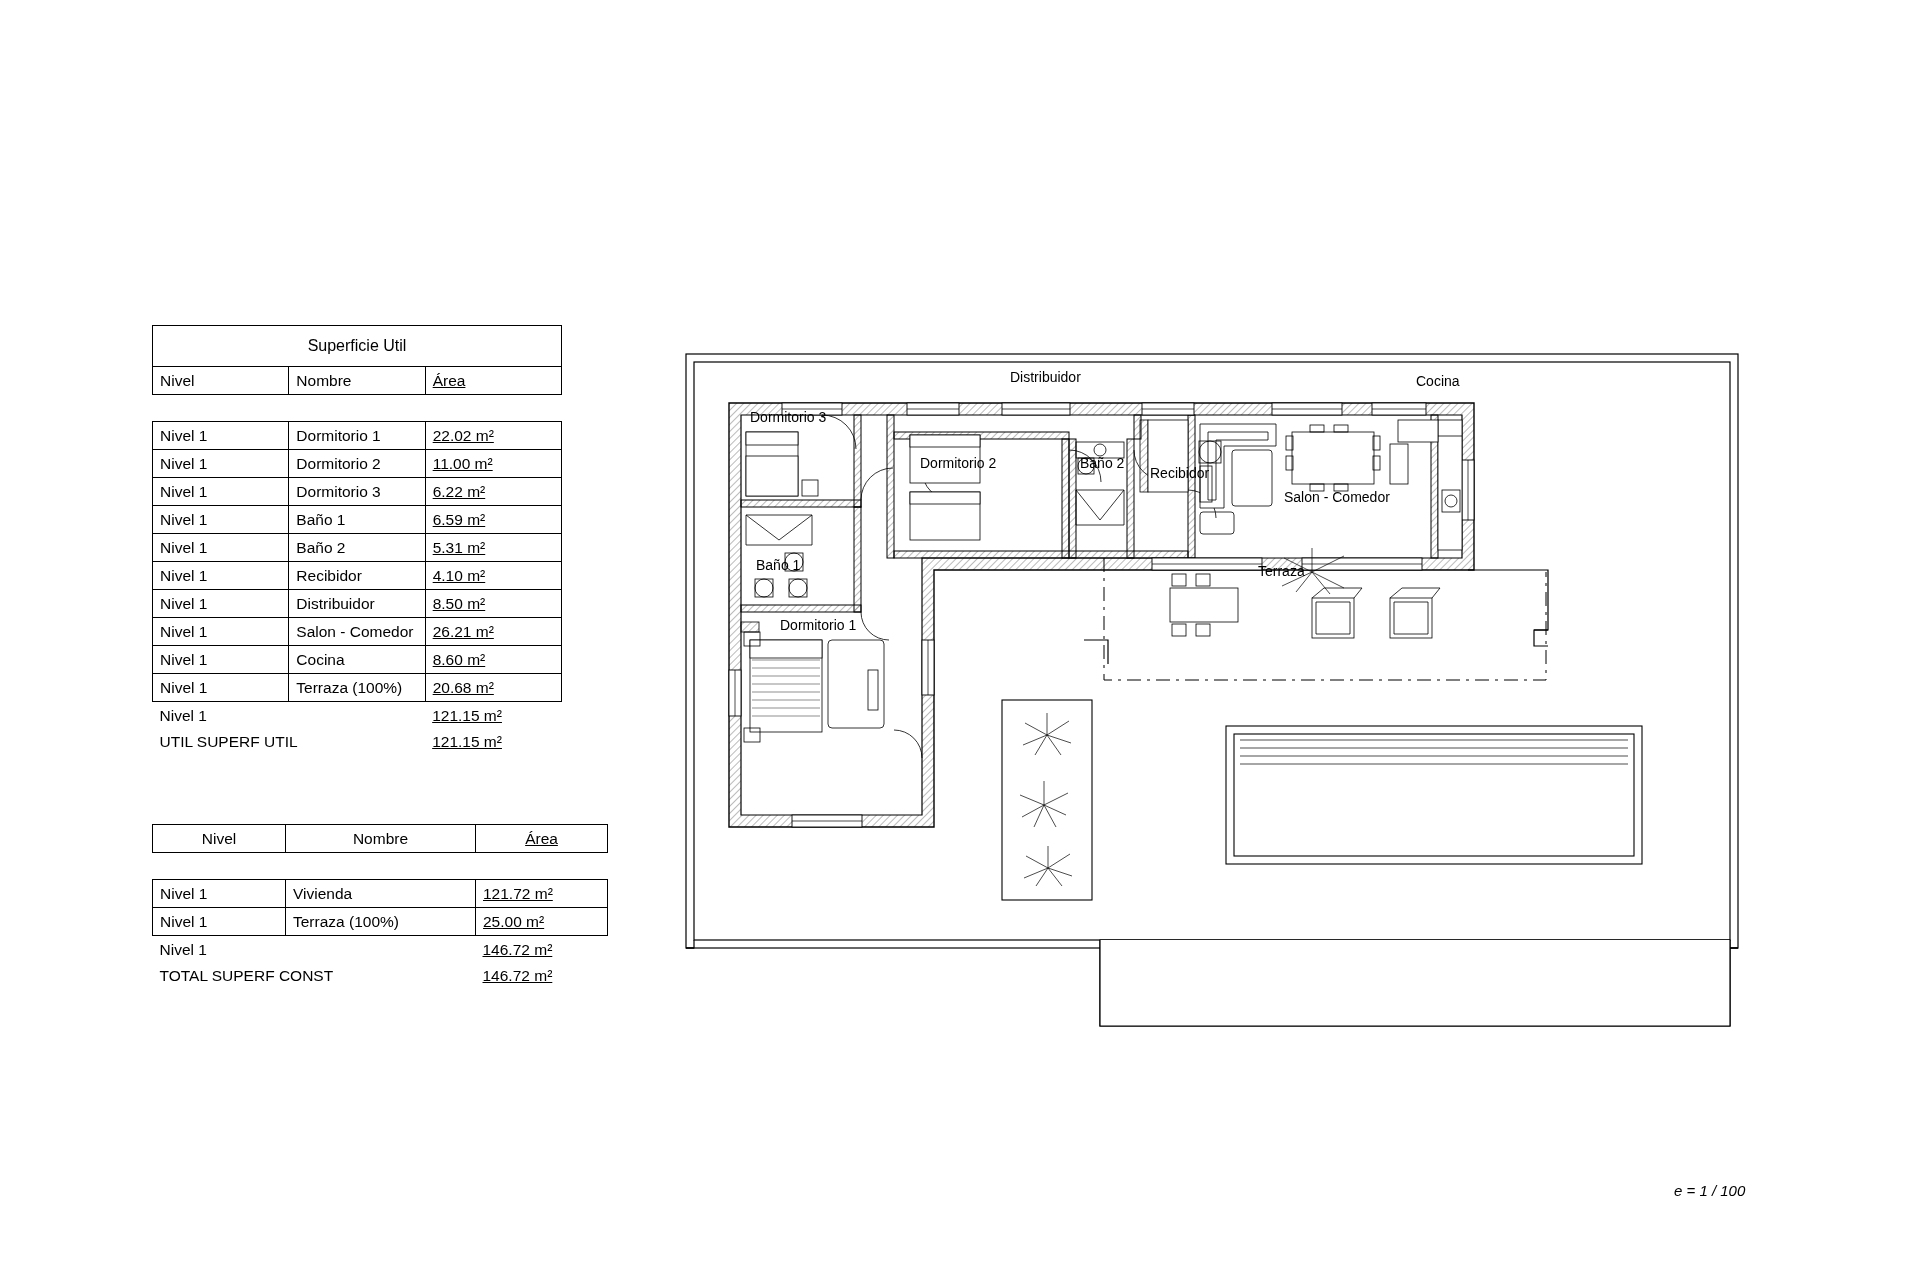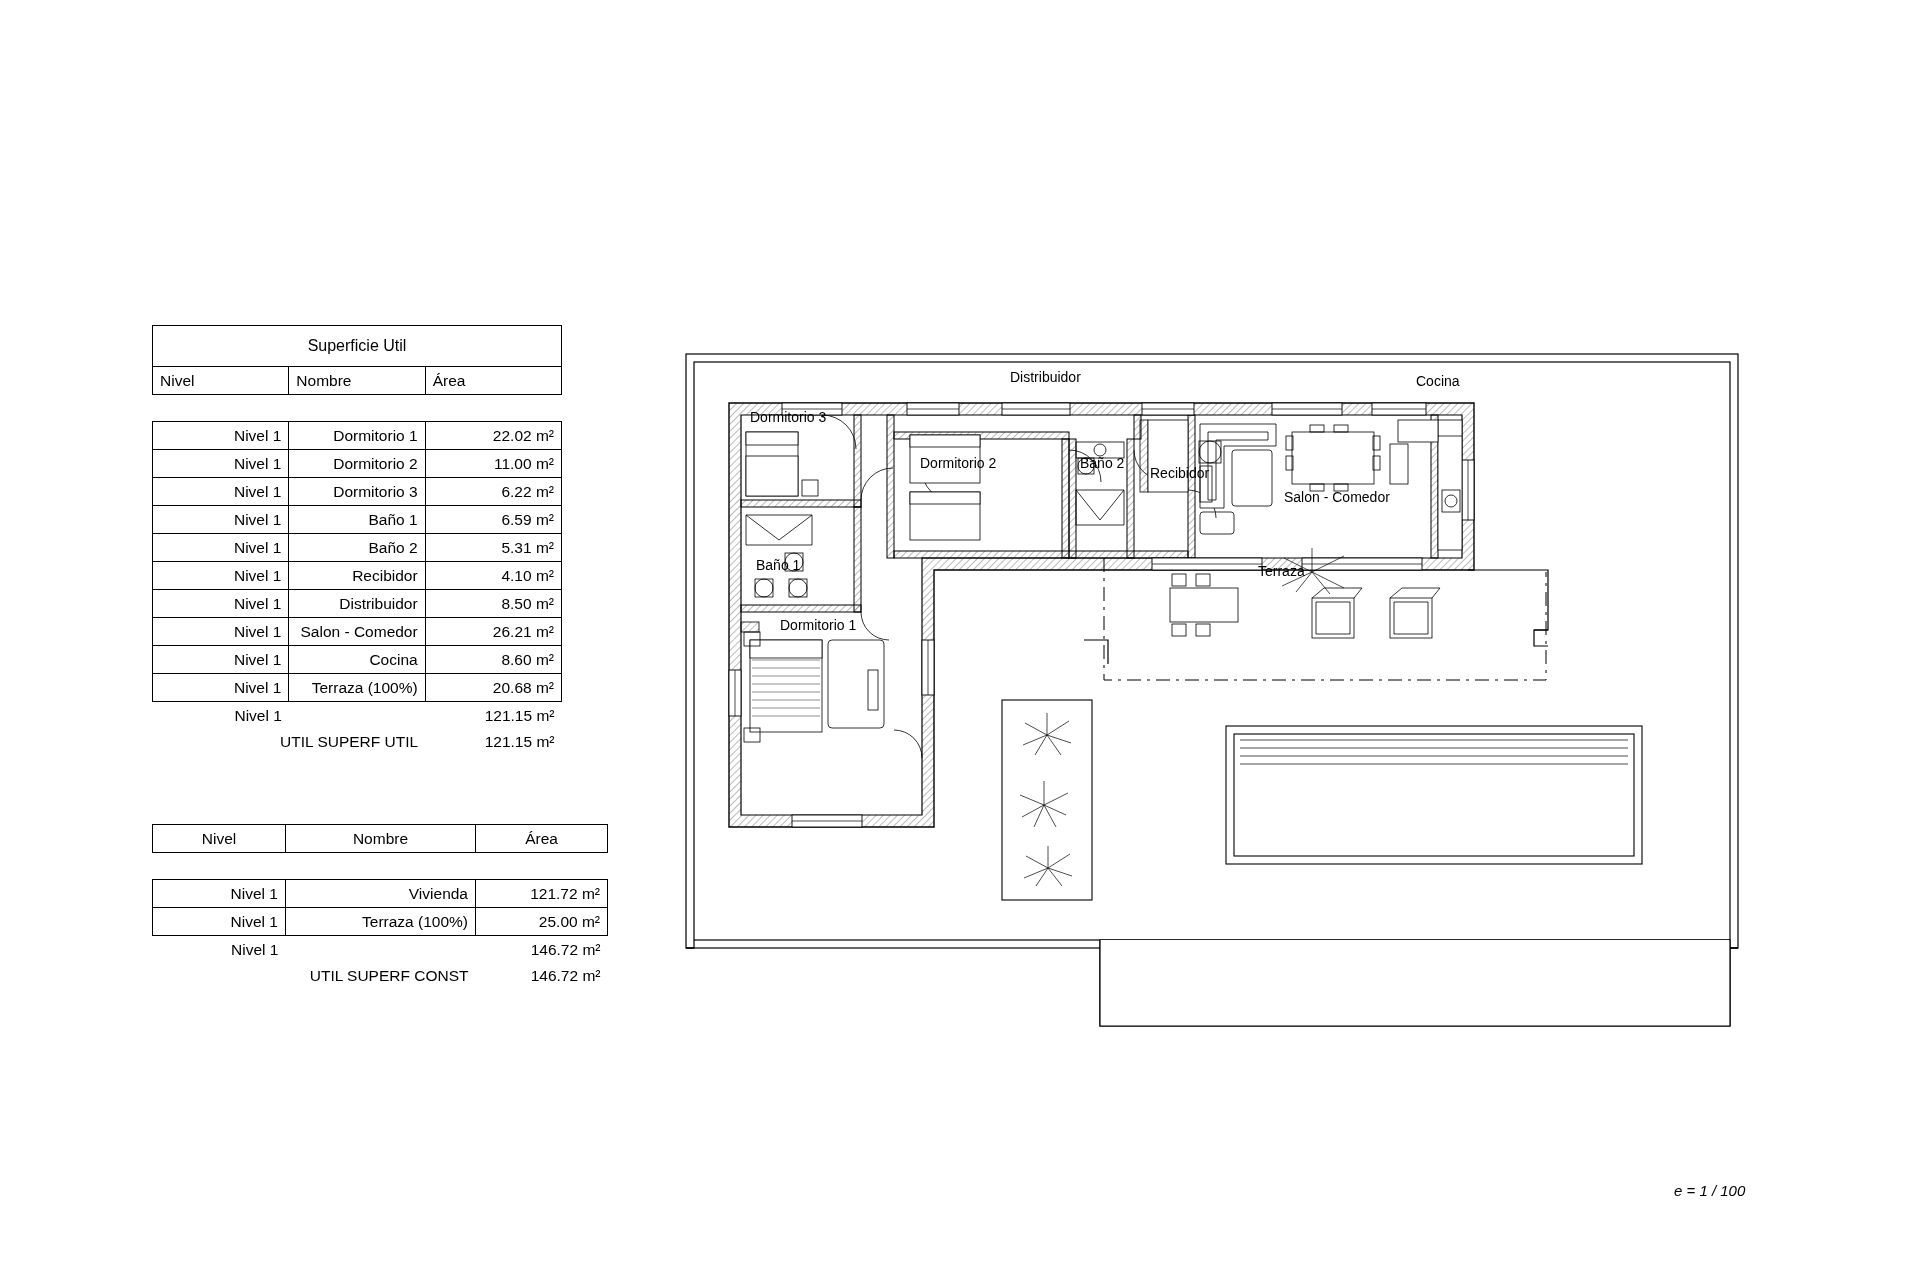--- a/index.html
+++ b/index.html
@@ -34,36 +34,36 @@
 
   .tbl {
     border-collapse: collapse;
     width: 410px;
     table-layout: fixed;
   }
   .tbl td, .tbl th {
     border: 1px solid #000;
     padding: 3px 7px;
     font-weight: normal;
-    text-align: right;
+    text-align: left;
     height: 21px;
     font-size: 15.5px;
     white-space: nowrap;
     overflow: hidden;
   }
   .tbl .title-cell {
     text-align: center;
     height: 34px;
     font-size: 16px;
   }
   .tbl .hdr td { text-align: left; }
   .tbl .hdr td.c { text-align: center; }
   .col-nivel { width: 118px; margin-left: 36px; }
   .col-nombre { width: 175px; }
-  .col-area { width: 117px; }
+  .col-area { width: 117px; text-decoration: underline; }
 
   .spacer-row td {
     border: none;
     height: 26px;
     padding: 0;
   }
   .sum-row td {
     border: none;
   }
   .sum-row td.nivel { border: none; }
@@ -200,21 +200,21 @@
         <td class="col-nivel">Nivel 1</td>
         <td class="col-nombre">Terraza (100%)</td>
         <td class="col-area">25.00 m²</td>
       </tr>
       <tr class="sum-row">
         <td class="col-nivel nivel">Nivel 1</td>
         <td class="col-nombre"></td>
         <td class="col-area">146.72 m²</td>
       </tr>
       <tr class="total-row">
-        <td class="total-label" colspan="2">UTIL SUPERF CONST</td>
+        <td class="total-label" colspan="2">TOTAL SUPERF CONST</td>
         <td class="col-area">146.72 m²</td>
       </tr>
     </tbody>
       </table>
   </div>
 
   <div class="plan">
     <svg width="1080" height="690" viewBox="0 0 1080 690" xmlns="http://www.w3.org/2000/svg">
       <defs>
         <pattern id="hatch" width="5" height="5" patternTransform="rotate(45)" patternUnits="userSpaceOnUse">

